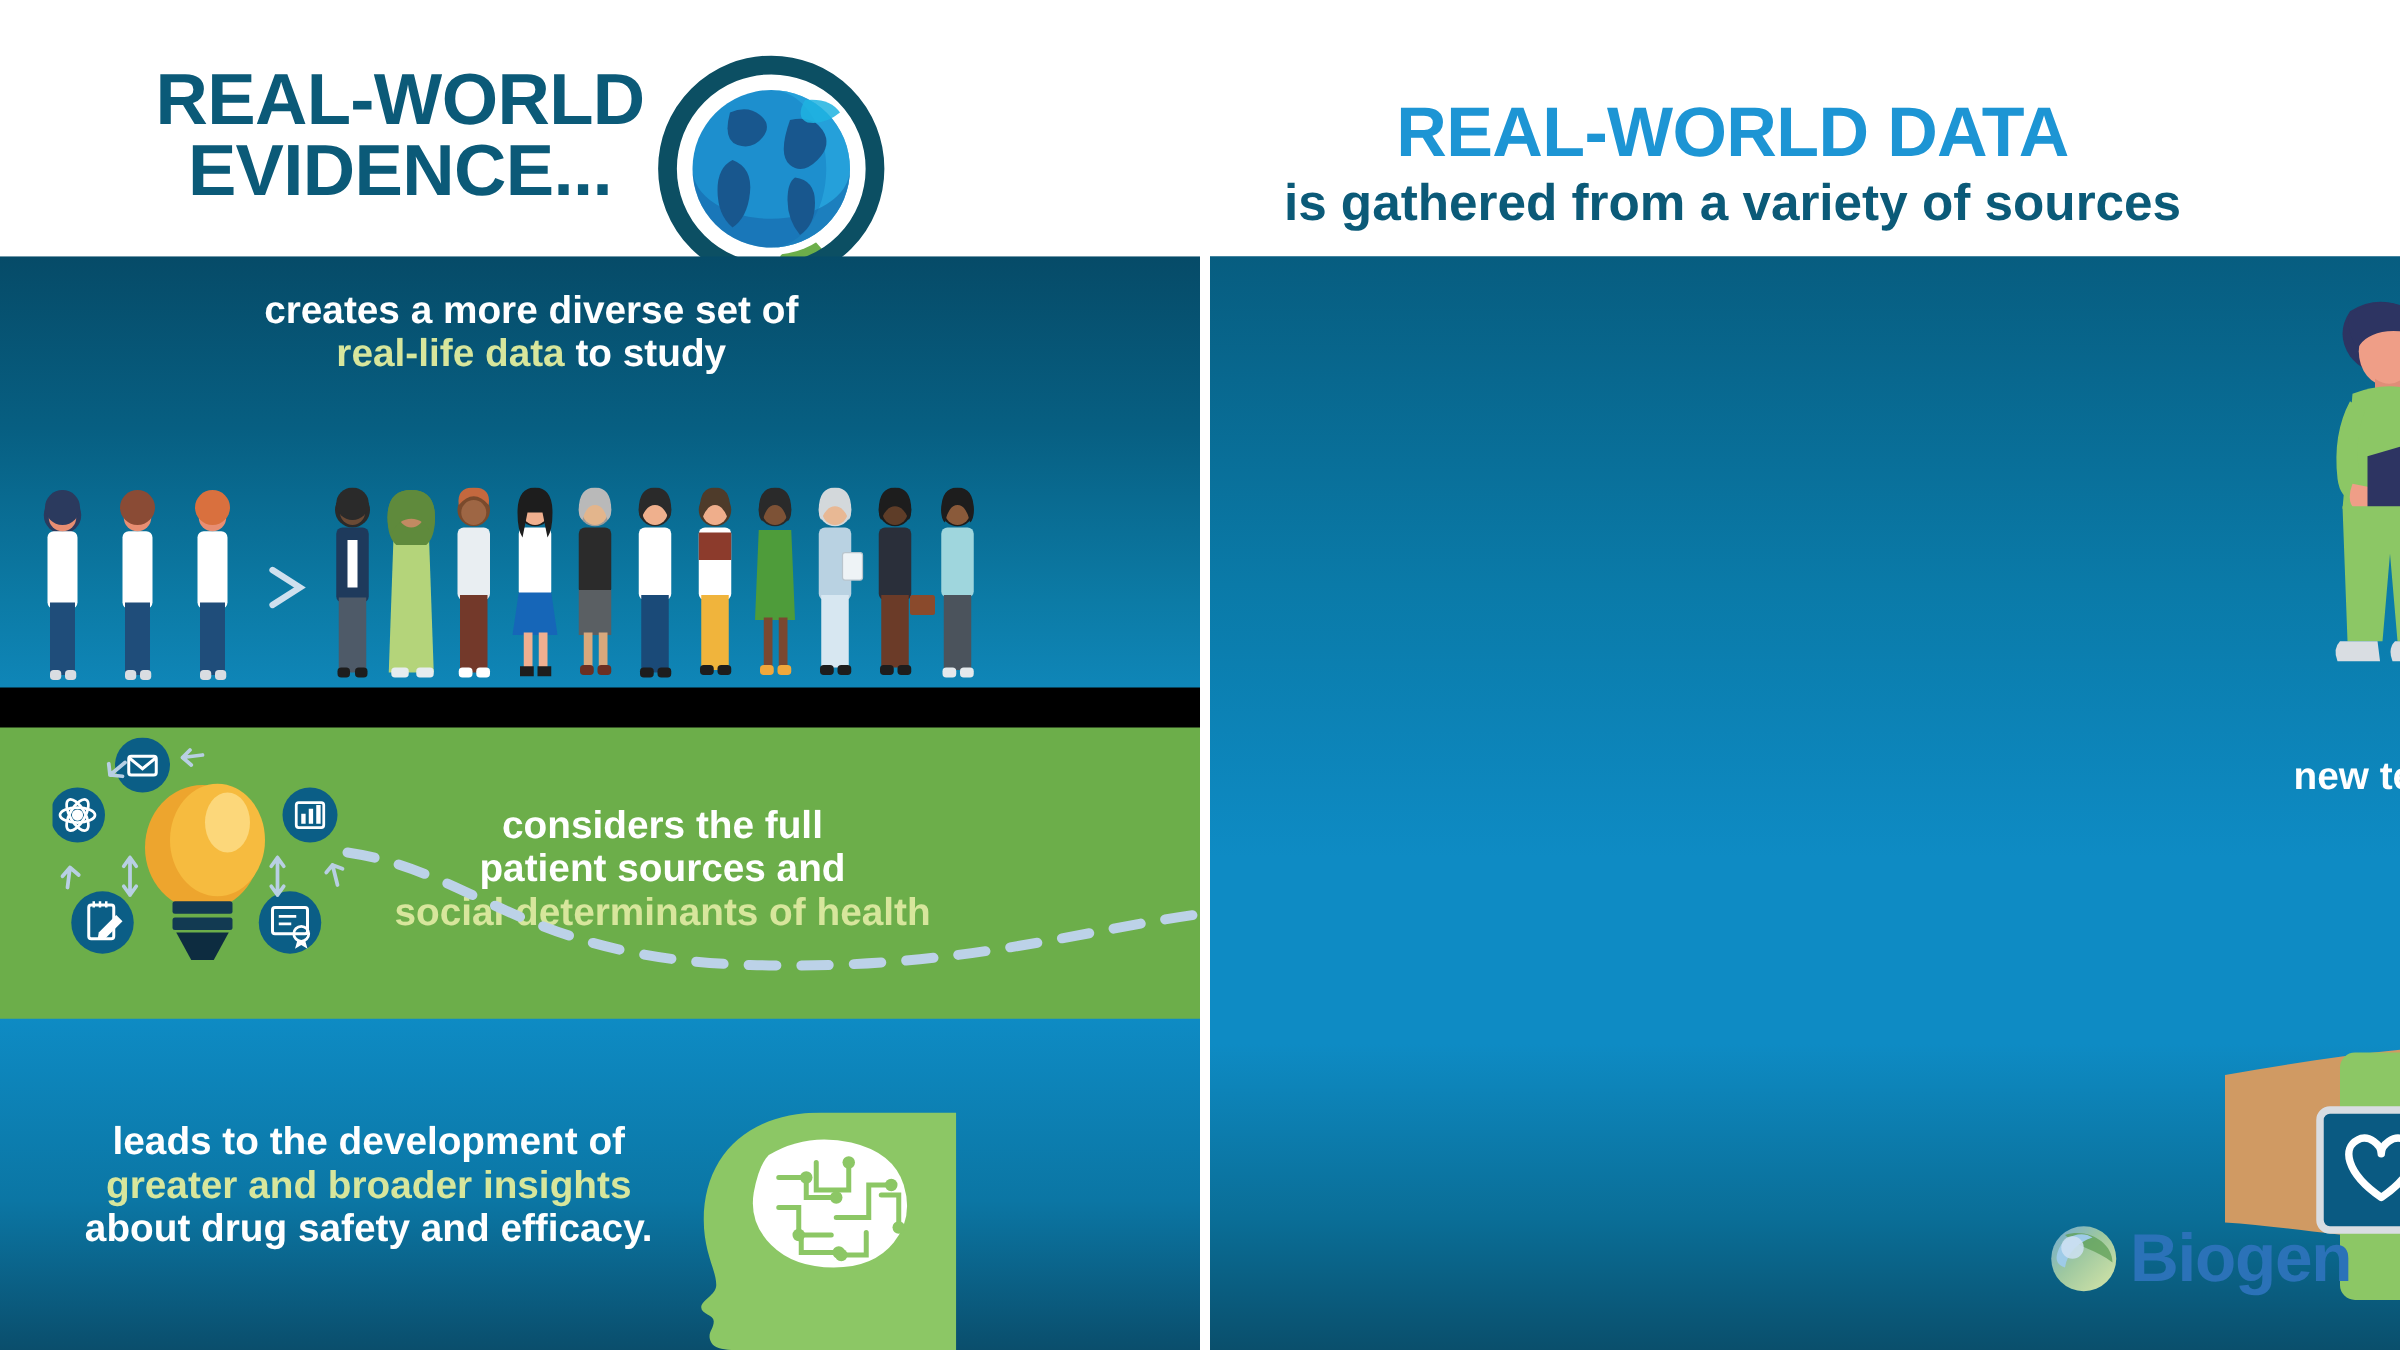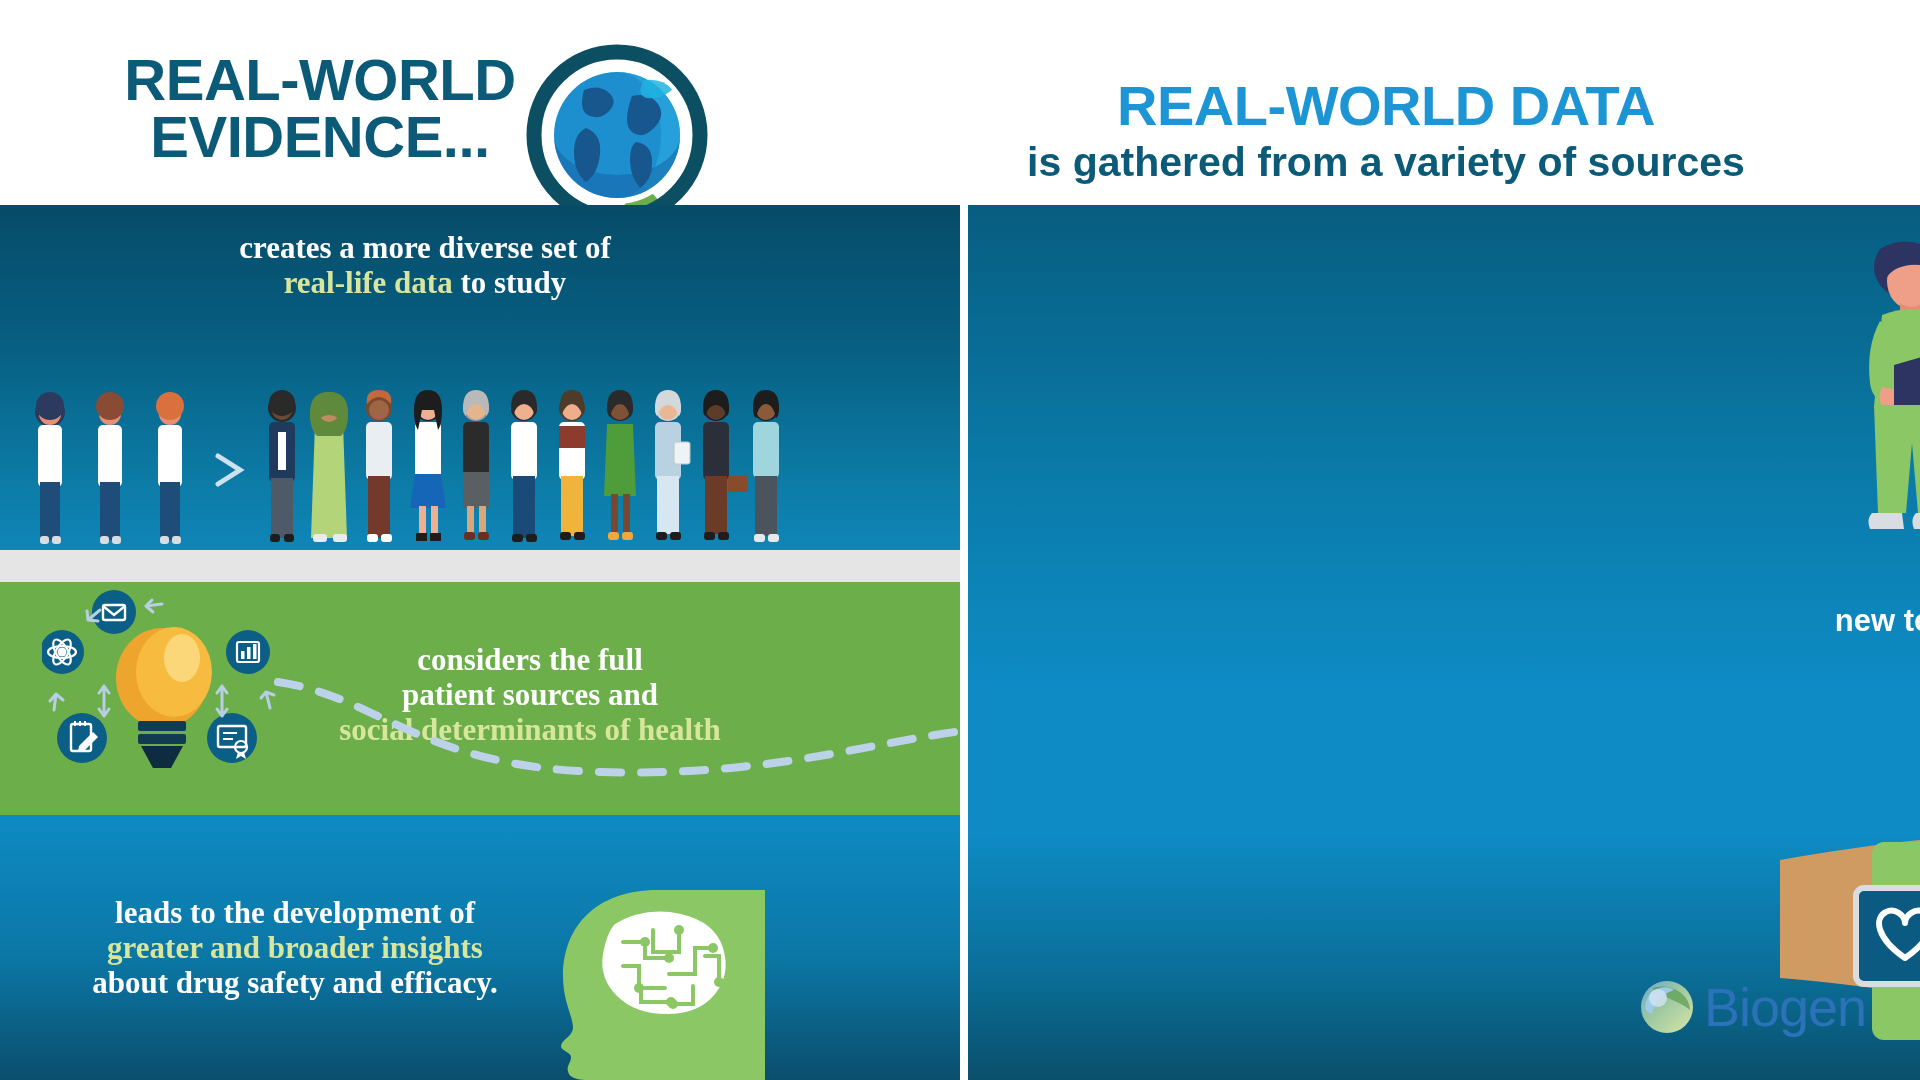--- a/index.html
+++ b/index.html
@@ -5,21 +5,21 @@
   * { box-sizing: border-box; margin: 0; padding: 0; }
   html, body {
     width: 1920px; height: 1080px;
     background: #ffffff;
     font-family: "Liberation Sans", sans-serif;
     overflow: hidden;
   }
   #infographic {
     position: relative;
     width: 1920px; height: 1080px;
-    background: #e5e5e5;
+    background: #000000;
   }
 
   
   .header { position: absolute; left: 0; top: 0; width: 1920px; height: 250px; background: #fff; }
 
   .title-left {
     position: absolute; left: 60px; top: 52px; width: 520px;
     text-align: center;
     color: #0b5a78;
     font-weight: 800;
@@ -51,21 +51,20 @@
     line-height: 1.05;
   }
 
   
   .magnifier { position: absolute; left: 512px; top: 42px; width: 270px; height: 250px; }
 
   
   .panel-left {
     position: absolute; left: 0; top: 205px; width: 960px; height: 875px;
     overflow: hidden;
-    font-family: Liberation Serif, serif;
   }
   .panel-right {
     position: absolute; left: 968px; top: 205px; width: 952px; height: 875px;
     background: linear-gradient(180deg, #075d80 0%, #0a7aa8 30%, #0e8bc4 55%, #0e8bc4 72%, #0a6e97 88%, #0a4f6c 100%);
     overflow: hidden;
   }
   .divider-v {
     position: absolute; left: 960px; top: 205px; width: 8px; height: 875px;
     background: #ffffff;
   }
@@ -119,21 +118,21 @@
   
   .head-svg { position: absolute; left: 545px; top: 75px; width: 220px; height: 195px; }
 
   
   .laptop-person { position: absolute; left: 862px; top: 32px; width: 200px; height: 345px; }
   
   .wrist { position: absolute; left: 812px; top: 625px; width: 440px; height: 250px; }
 
   
   .logo { position: absolute; left: 1640px; top: 968px; width: 260px; height: 78px; display: flex; align-items: center; gap: 10px; }
-  .logo-word { color: #2b72b8; font-size: 54px; font-weight: 400; letter-spacing: -1px; line-height: 1; }
+  .logo-word { color: #2b72b8; font-size: 54px; font-weight: 700; letter-spacing: -1px; line-height: 1; }
 </style>
 </head>
 <body>
 
 <div id="infographic">
 
   <div class="header">
 
     <div class="title-left">
       <span>REAL-WORLD</span>

